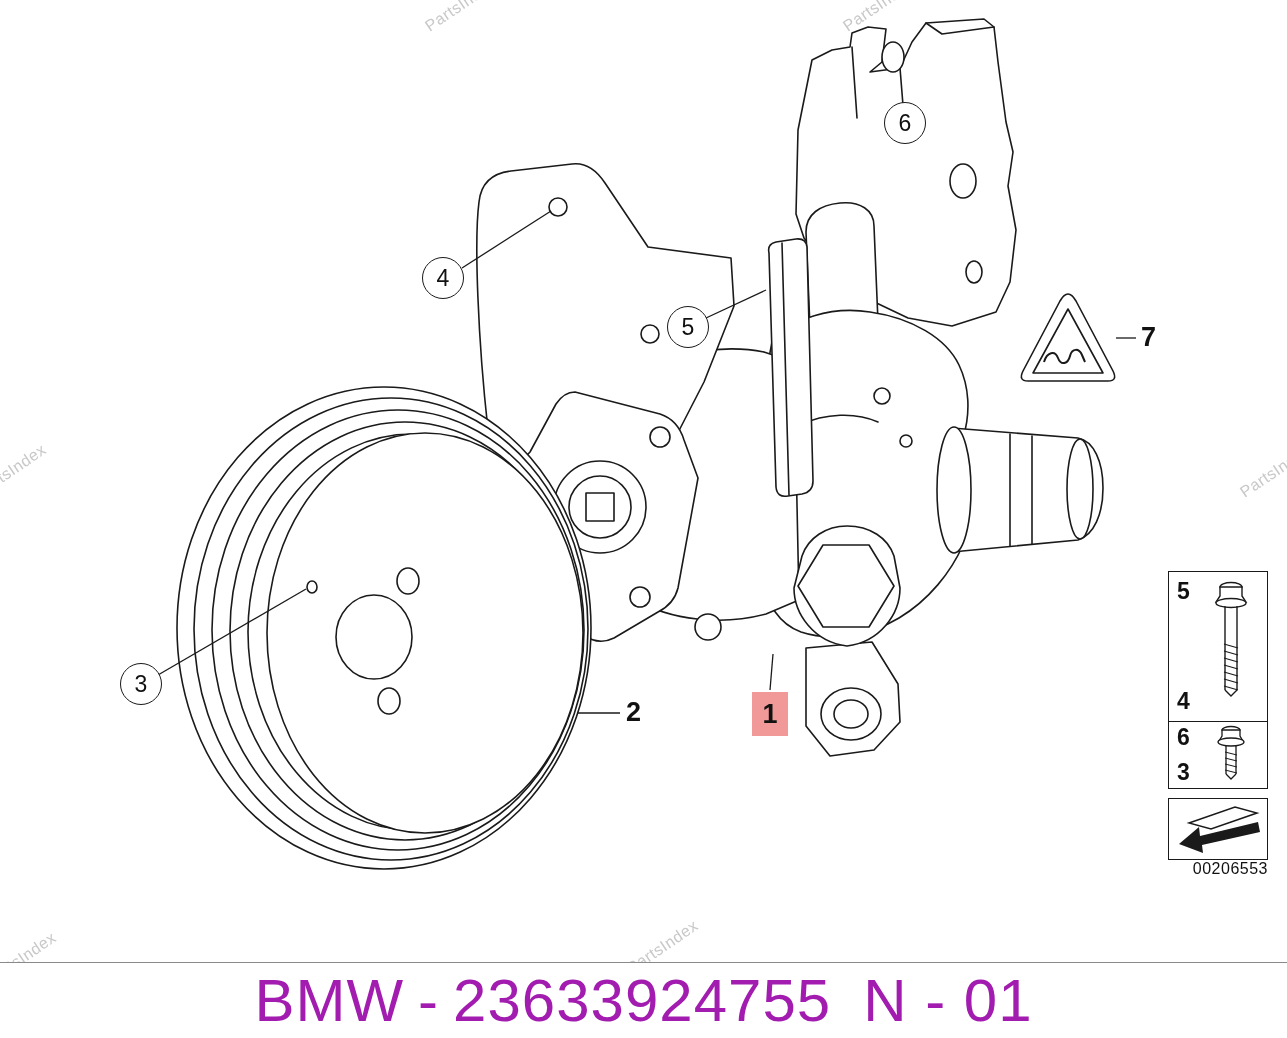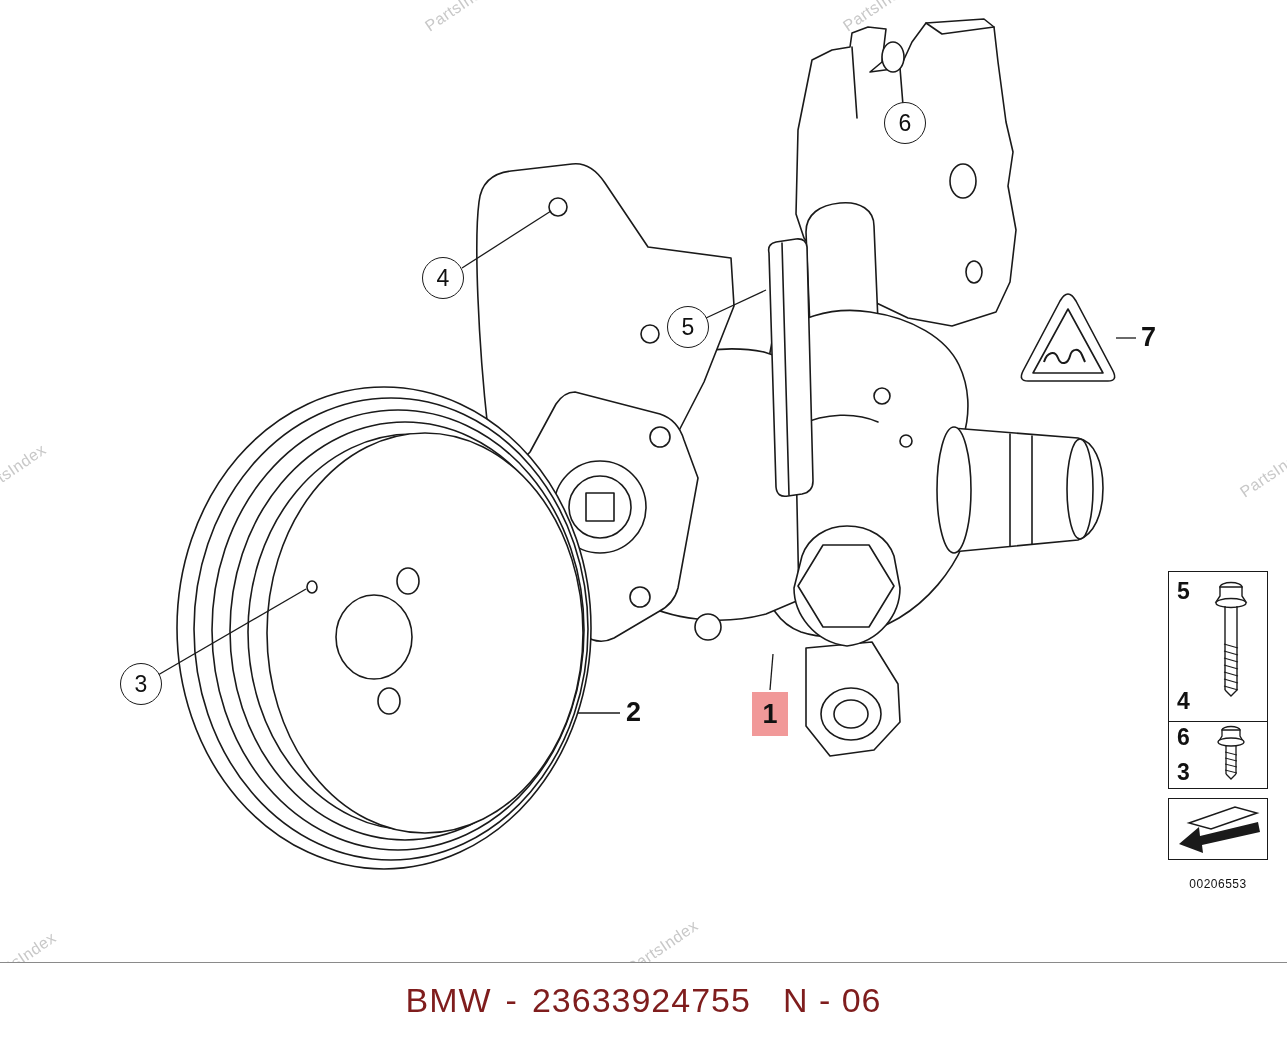--- a/index.html
+++ b/index.html
@@ -52,29 +52,29 @@
   }
 
   
   .legend { position:absolute; left:1168px; top:571px; width:100px; }
   .legend-box { position:relative; border:1.5px solid #1a1a1a; background:#fff; width:100px; }
   .legend-box.first { height:151px; }
   .legend-box.second { height:68px; margin-top:-1.5px; }
   .legend-num { position:absolute; left:8px; font-size:23px; font-weight:700; }
   .legend-box svg { position:absolute; left:0; top:0; }
   .arrow-box { position:relative; margin-top:9px; width:100px; height:62px; border:1.5px solid #1a1a1a; background:#fff; }
-  .legend-code { margin-top:17px; width:100px; text-align:center; font-size:12px; letter-spacing:.5px; }
+  .legend-code { margin-top:0; width:100px; text-align:right; font-size:16px; letter-spacing:.5px; }
 
   
   .footer {
     position:absolute; left:0; top:962px;
     width:1287px; height:76px;
     border-top:1px solid #8a8a8a;
     display:flex; align-items:center; justify-content:center; gap:32px;
-    font-size:34px; letter-spacing:1px; color:#7f1d1d;
+    font-size:60px; letter-spacing:1px; color:#a21caf;
     background:#fff;
   }
   .footer-left { display:flex; gap:14px; }
 </style>
 </head>
 <body>
 
 <div class="stage">
 
   <span class="wm" style="left:420px;top:-4px">PartsIndex</span>
@@ -208,16 +208,16 @@
     </div>
     <div class="legend-code">00206553</div>
   </div>
 
   <div class="footer">
     <div class="footer-left">
       <span>BMW</span>
       <span>-</span>
       <span>23633924755</span>
     </div>
-    <span>N - 06</span>
+    <span>N - 01</span>
   </div>
 
 </div>
 
 </body></html>

